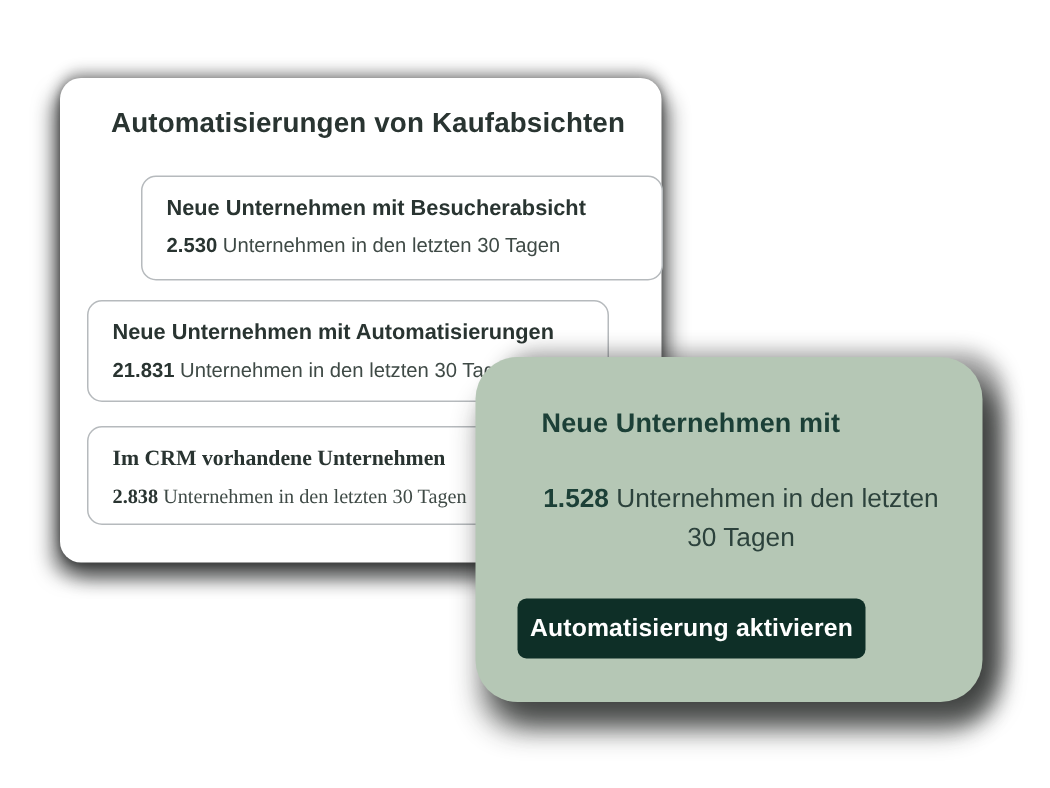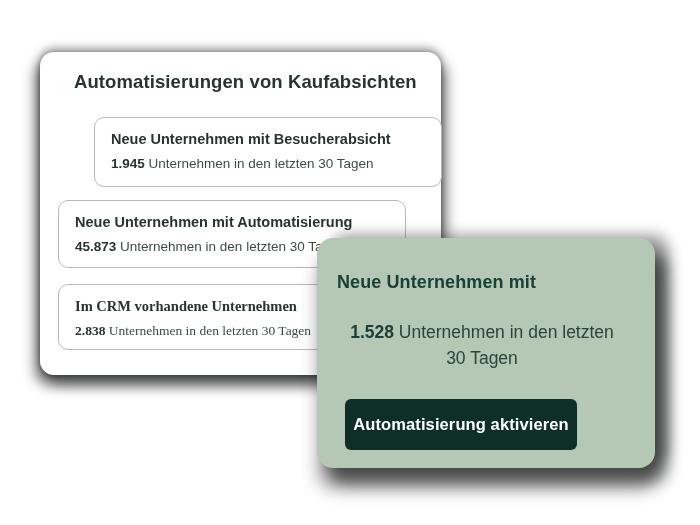--- a/index.html
+++ b/index.html
@@ -51,68 +51,68 @@
   .intent-item .item-sub b{font-weight:700;color:var(--heading,#293431);}
   .pos-1{top:65px;height:70px;margin-left:36px;}
   .pos-2{top:148px;}
   .pos-3{top:232px;height:66px;font-family:Liberation Serif, serif;}
 
   
   .card-green{
     position:absolute;left:317px;top:238px;width:338px;height:230px;
     box-sizing:border-box;
     background:var(--hl-bg,#b5c7b5);
-    border-radius:16px;
+    border-radius:28px;
     box-shadow:
       12px 14px 15px 0 rgba(28,30,29,.62),
       2px 20px 18px 0 rgba(28,30,29,.45),
       14px -4px 13px 0 rgba(28,30,29,.38);
     z-index:2;
-    padding:30px 28px 0 20px;
+    padding:30px 28px 0 44px;
   }
   .card-green h2{
     margin:0;
     font-size:18px;line-height:28px;font-weight:700;
     letter-spacing:.1px;
     color:var(--hl-title,#1c4037);
   }
   .hl-body{
     margin-top:23px;
     font-size:17.5px;line-height:26px;font-weight:400;
     color:var(--hl-body,#2c423c);
   }
   .hl-body .line{display:block;text-align:center;}
   .hl-body b{font-weight:700;color:var(--hl-title,#1c4037);}
   .hl-button{
-    position:absolute;left:28px;top:161px;width:232px;height:51px;
+    position:absolute;left:28px;top:161px;width:232px;height:40px;
     display:flex;align-items:center;justify-content:center;
     background:var(--btn-bg,#0e2f27);
     color:var(--btn-text,#ffffff);
     border:none;border-radius:6px;
     font-family:"Liberation Sans", sans-serif;
     font-size:16.5px;font-weight:700;letter-spacing:.1px;
     cursor:pointer;
   }
 </style>
 </head>
 <body>
 
 <div class="stage">
 
   <section class="card-white">
     <h1>Automatisierungen von Kaufabsichten</h1>
 
     <div class="intent-item pos-1">
       <span class="item-title">Neue Unternehmen mit Besucherabsicht</span>
-      <span class="item-sub"><b>1.945</b><span> Unternehmen in den letzten 30 Tagen</span></span>
+      <span class="item-sub"><b>2.530</b><span> Unternehmen in den letzten 30 Tagen</span></span>
     </div>
 
     <div class="intent-item pos-2">
-      <span class="item-title">Neue Unternehmen mit Automatisierung</span>
-      <span class="item-sub"><b>45.873</b><span> Unternehmen in den letzten 30 Tagen</span></span>
+      <span class="item-title">Neue Unternehmen mit Automatisierungen</span>
+      <span class="item-sub"><b>21.831</b><span> Unternehmen in den letzten 30 Tagen</span></span>
     </div>
 
     <div class="intent-item pos-3">
       <span class="item-title">Im CRM vorhandene Unternehmen</span>
       <span class="item-sub"><b>2.838</b><span> Unternehmen in den letzten 30 Tagen</span></span>
     </div>
   </section>
 
   <section class="card-green">
     <h2><span>Neue Unternehmen mit</span><br></h2>

